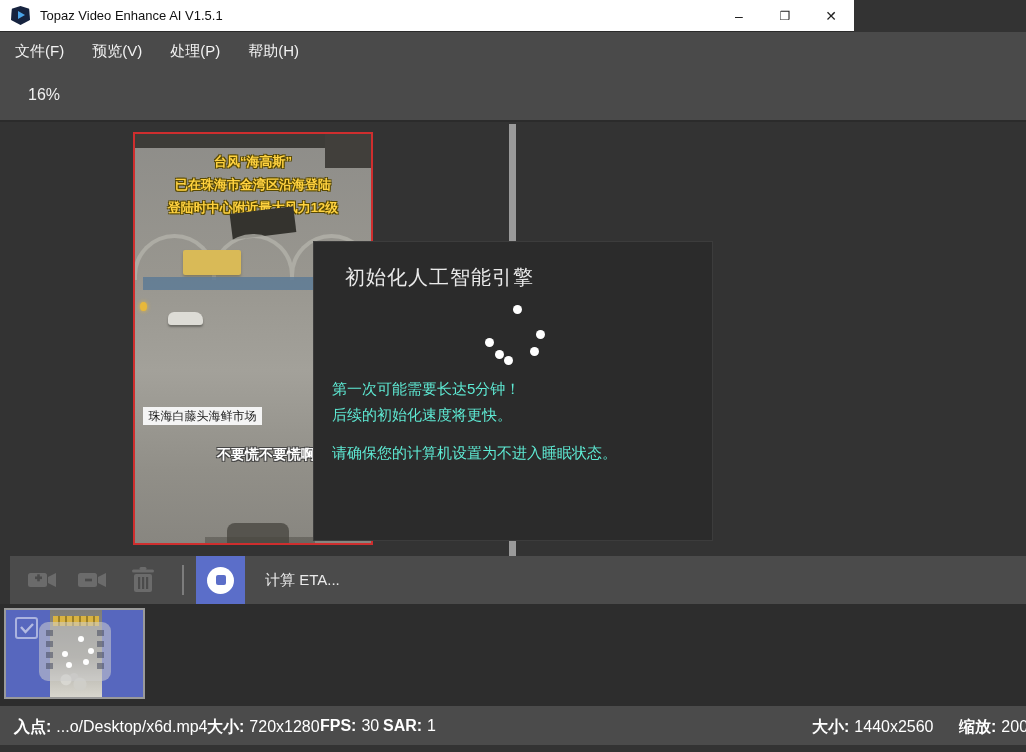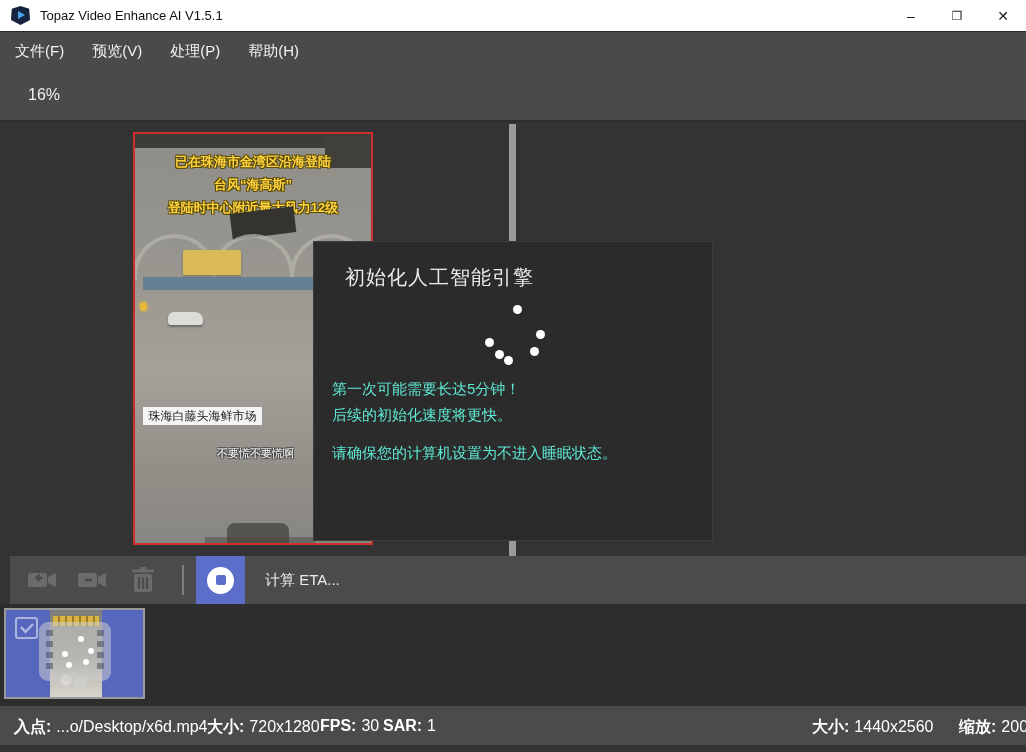--- a/index.html
+++ b/index.html
@@ -1,21 +1,21 @@
 <!DOCTYPE html>
 <html><head>
 <meta charset="utf-8">
 <style>
   * { margin:0; padding:0; box-sizing:border-box; }
   html,body { width:1026px; height:752px; overflow:hidden; }
   body { font-family:"Liberation Sans", sans-serif; background:#333; }
   .window { position:relative; width:1026px; height:752px; background:#333; }
 
   
-  .titlebar { position:absolute; top:0; left:0; width:1026px; height:32px; background:#ffffff;
+  .titlebar { position:absolute; top:0; left:0; width:854px; height:32px; background:#ffffff;
               display:flex; align-items:center; border-bottom:1px solid #2a2a2a; }
   .logo { position:relative; width:19px; height:19px; margin-left:11px; background:#16233f;
           border-radius:5px; clip-path:polygon(50% 0,96% 14%,100% 74%,50% 100%,0 74%,4% 14%); }
   .logo::after { content:""; position:absolute; left:7px; top:5px; width:0; height:0;
                  border-left:7px solid #4aa3e8; border-top:4.5px solid transparent; border-bottom:4.5px solid transparent; }
   .titlebar-text { margin-left:10px; font-size:13px; color:#111; }
   .win-controls { position:absolute; right:0; top:0; height:32px; display:flex; }
   .win-btn { width:46px; height:32px; display:flex; align-items:center; justify-content:center;
              font-size:14px; color:#222; cursor:default; }
   .win-btn.max { font-size:12px; }
@@ -59,22 +59,22 @@
                  text-shadow:1px 1px 0 #5a4a00, -1px 1px 0 #5a4a00, 1px -1px 0 #5a4a00, -1px -1px 0 #5a4a00; }
   .vf-billboard { position:absolute; left:96px; top:76px; width:64px; height:26px; background:#34332e; transform:rotate(-7deg); }
   .vf-arches { position:absolute; left:0; top:100px; width:100%; height:46px; display:flex; opacity:.75; }
   .vf-arches span { flex:1; height:100%; border:4px solid #b5b4ac; border-bottom:none; border-radius:50% 50% 0 0 / 90% 90% 0 0; margin:0 -2px; }
   .vf-sign { position:absolute; left:48px; top:116px; width:58px; height:25px; background:#d9ba57; border-radius:2px; box-shadow:0 2px 3px rgba(90,80,40,.4); }
   .vf-girder { position:absolute; left:8px; top:143px; width:232px; height:13px; background:#5d7a95; opacity:.85; }
   .vf-car { position:absolute; left:33px; top:178px; width:35px; height:13px; background:#dddcd6; border-radius:6px 8px 3px 3px; box-shadow:0 2px 2px rgba(60,60,55,.5); }
   .vf-light { position:absolute; left:5px; top:168px; width:7px; height:9px; background:#e8b83a; border-radius:50%; box-shadow:0 0 4px #e8b83a; }
   .vf-labelbox { position:absolute; left:8px; top:273px; width:119px; height:18px; background:#f4f4f4;
                  color:#1c1c1c; font-size:12px; line-height:18px; text-align:center; white-space:nowrap; }
-  .vf-subcap { position:absolute; left:82px; top:312px; font-size:11px; color:#fff;
-               text-shadow:1px 1px 0 #444, -1px 1px 0 #444, 1px -1px 0 #444, -1px -1px 0 #444; white-space:nowrap; }
+  .vf-subcap { position:absolute; left:82px; top:312px; font-size:14px; color:#fff;
+               text-shadow:1px 1px 0 #444, -1px 1px 0 #444, 1px -1px 0 #444, -1px -1px 0 #444; white-space:nowrap;font-weight:bold; }
   .vf-clump { position:absolute; left:92px; bottom:0; width:62px; height:20px; background:#56544e; border-radius:8px 8px 0 0; }
   .vf-shadow { position:absolute; left:70px; bottom:0; width:110px; height:6px; background:rgba(70,68,62,.45); }
 
   
   .dialog { position:absolute; left:313px; top:119px; width:400px; height:300px; background:#2b2b2b; border:1px solid #3c3c3c; }
   .dialog-title { position:absolute; left:31px; top:22px; font-size:20px; letter-spacing:1px; color:#eaeaea; }
   .spinner { position:absolute; left:0; top:0; width:100%; height:100%; pointer-events:none; }
   .spinner i { position:absolute; width:9px; height:9px; border-radius:50%; background:#fff; }
   .dialog-body { position:absolute; left:18px; top:134px; font-size:15px; color:#5eead4; line-height:26px; }
   .dialog-body .blank { height:12px; }
@@ -190,22 +190,22 @@
       <div class="sq"></div>
     </div>
   </div>
 
   <div class="preview">
 
     <div class="video-frame">
       <div class="vf-overpass"></div>
       <div class="vf-overpass-right"></div>
       <div class="vf-captions">
+        <div>台风“海高斯”</div>
         <div>已在珠海市金湾区沿海登陆</div>
-        <div>台风“海高斯”</div>
         <div>登陆时中心附近最大风力12级</div>
       </div>
       <div class="vf-billboard"></div>
       <div class="vf-arches">
           <span></span>
           <span></span>
           <span></span>
         </div>
       <div class="vf-sign"></div>
       <div class="vf-girder"></div>

